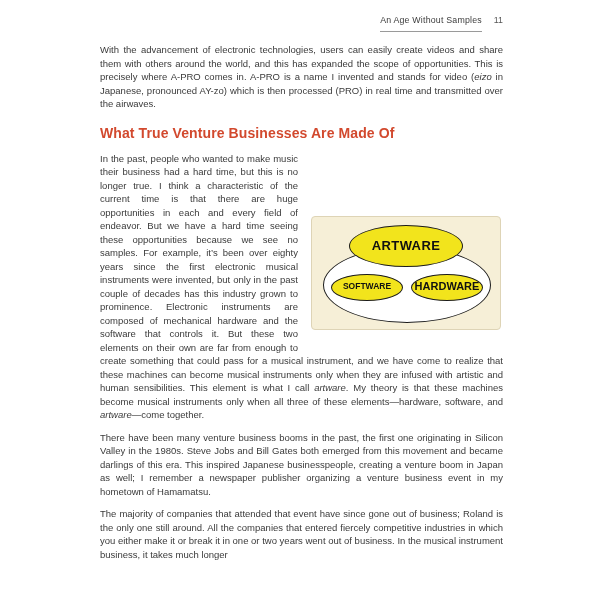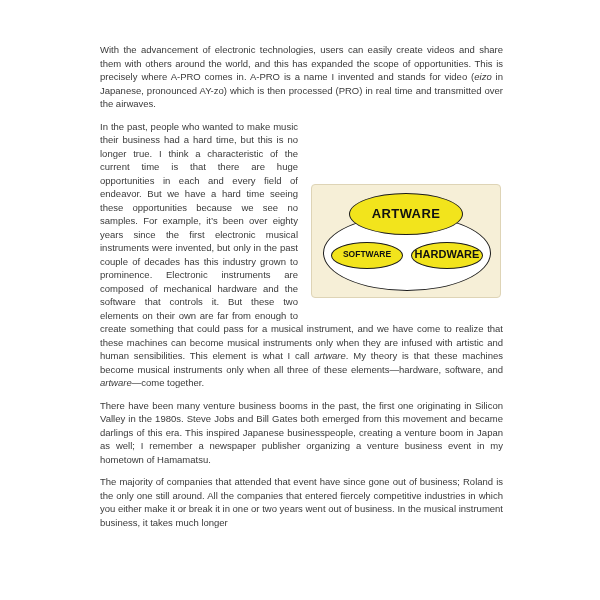--- a/index.html
+++ b/index.html
@@ -96,25 +96,30 @@
     background: var(--ellipse-yellow, #f2e41c);
     font-size: 11px;
     z-index: 2;
   }
 </style>
 </head>
 <body>
 
 <div class="page">
 
+  <div class="running-header">
+    <span class="running-title">An Age Without Samples</span>
+    <span class="page-number">11</span>
+  </div>
 
   <div class="content">
 
     <div class="body-text"><span>With the advancement of electronic technologies, users can easily create videos and share them with others around the world, and this has expanded the scope of opportunities. This is precisely where A-PRO comes in. A-PRO is a name I invented and stands for video (</span><span style="font-style: italic;">eizo</span><span> in Japanese, pronounced AY-zo) which is then processed (PRO) in real time and transmitted over the airwaves.</span></div>
 
+    <div class="section-heading">What True Venture Businesses Are Made Of</div>
 
     <div class="body-text">
       <span class="figure-float" style="display:block;">
         <span class="figure-box">
           <span class="ellipse ellipse-outline"></span>
           <span class="ellipse ellipse-artware">
             <span>ARTWARE</span>
           </span>
           <span class="ellipse ellipse-software">
             <span>SOFTWARE</span>

